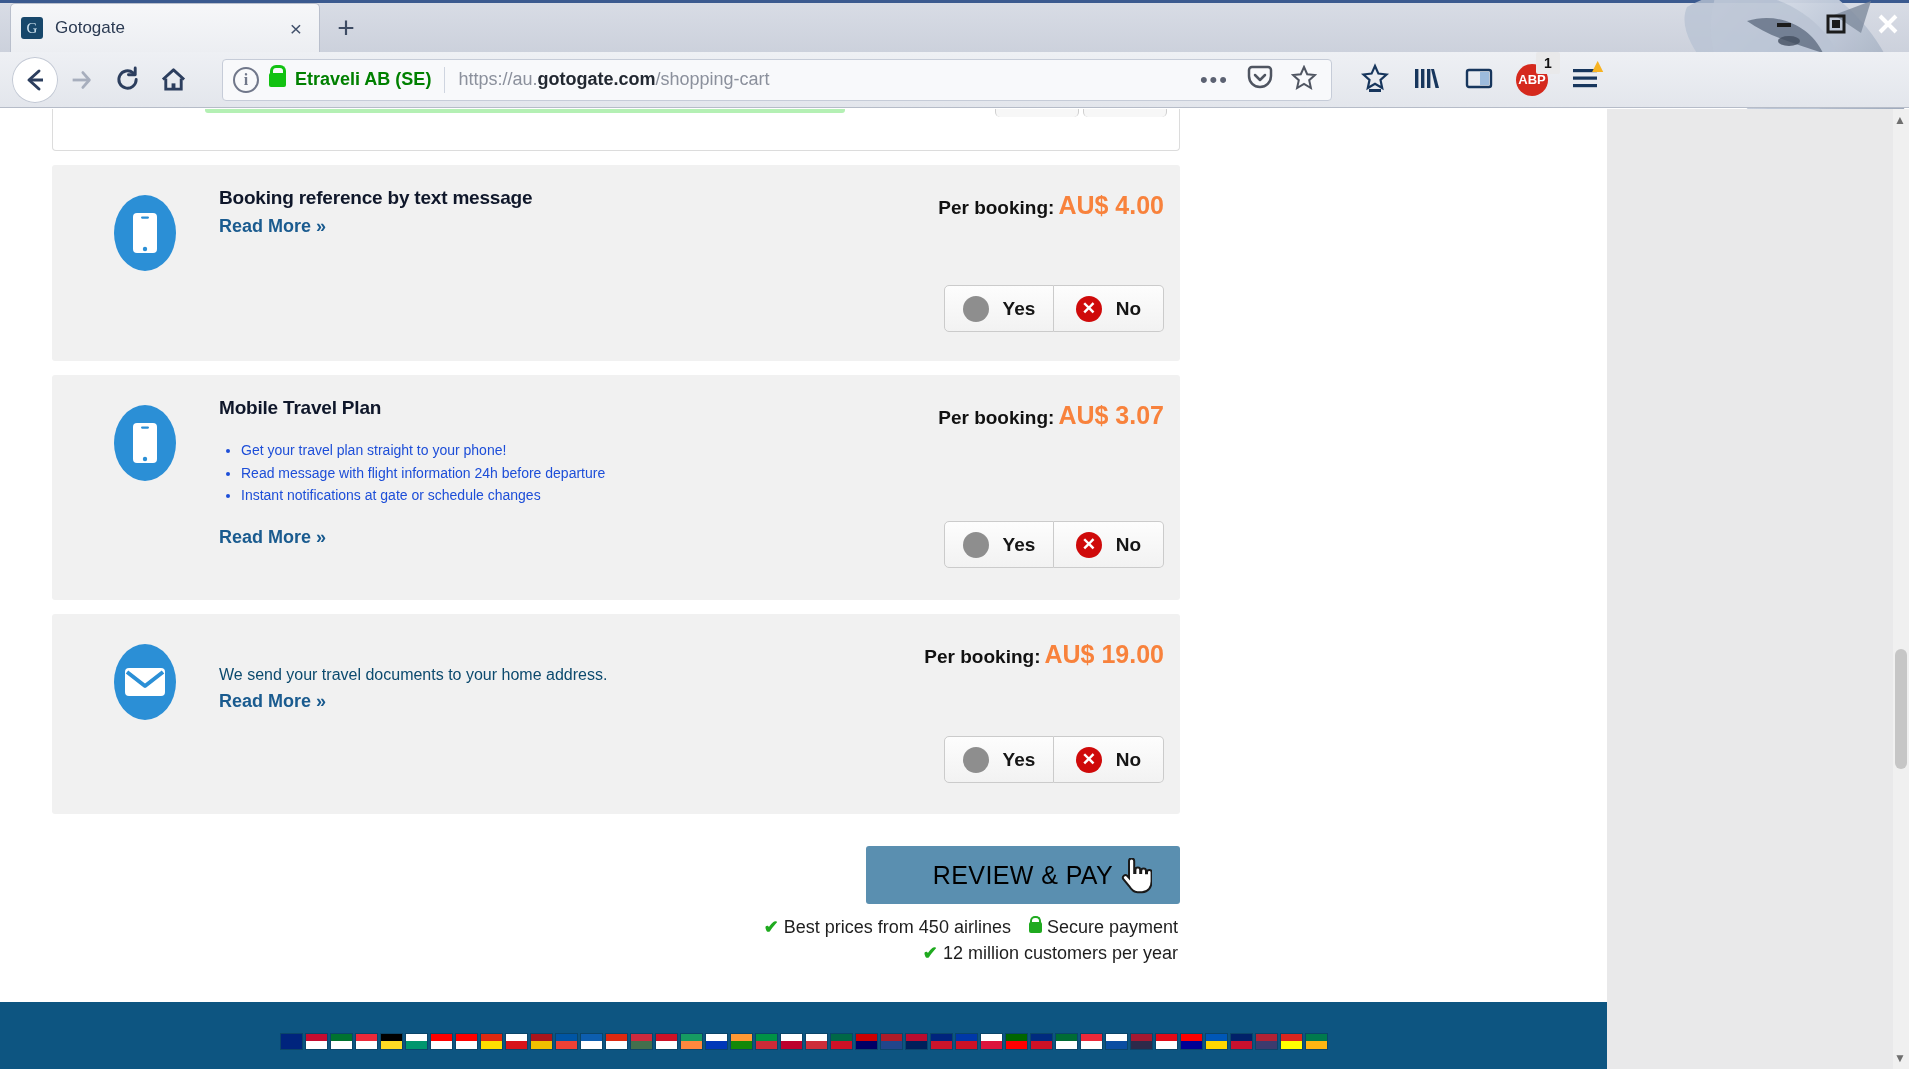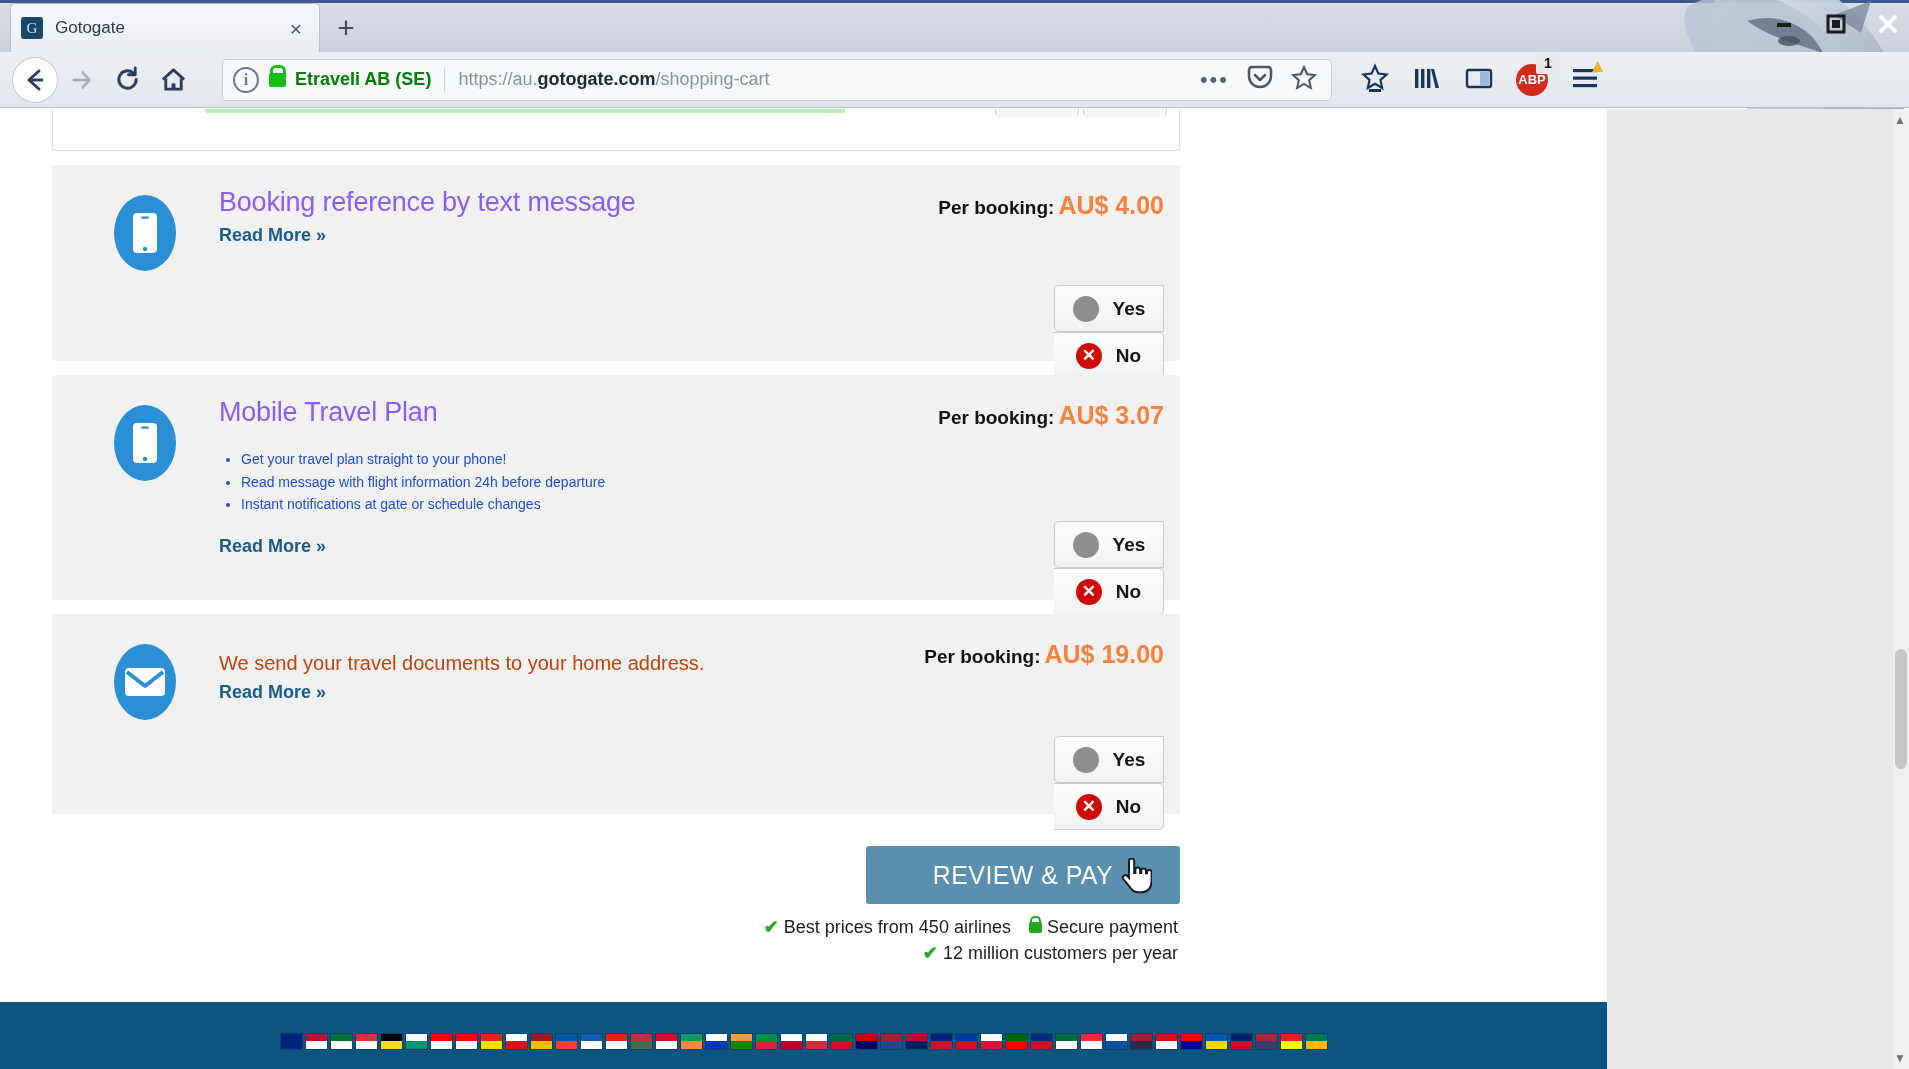--- a/index.html
+++ b/index.html
@@ -139,56 +139,56 @@
     margin: 14px 0 0 52px; width: 1128px;
     background: #f1f1f1; border-radius: 3px;
     position: relative; padding: 22px 0 18px 0;
   }
   .opt-icon {
     position:absolute; left: 62px; top: 30px;
     width: 62px; height: 76px; border-radius: 50%;
     background:#2b8fd6; display:flex; align-items:center; justify-content:center;
   }
   .opt-body { margin-left: 167px; padding-right: 300px; }
-  .opt-title { font-size: 27px; font-weight: normal; color:#8b5cf6; letter-spacing:-0.2px; }
-  .opt-desc { font-size: 20px; color:#c2410c; margin-top:16px; }
+  .opt-title { font-size: 19px; font-weight: bold; color:#0f172a; letter-spacing:-0.2px; }
+  .opt-desc { font-size: 16px; color:#0c4a6e; margin-top:30px; }
   .opt-list { margin: 20px 0 0 22px; }
   .opt-list li { font-size: 14px; color:#1d4ed8; line-height: 1.62; }
   .read-more {
     display:inline-block; font-size: 18px; color:#1a5b8f; font-weight: bold;
     text-decoration:none; margin-top: 7px;
   }
   .price-block {
     position:absolute; right: 16px; top: 26px;
     font-size: 19px; font-weight: bold; color:#111; white-space:nowrap;
   }
   .price-block .amount { color:#f8823c; font-size: 25px; margin-left: 4px; }
 
   .yesno {
-    position:absolute; right: 16px; display:flex;flex-direction:column;
+    position:absolute; right: 16px; display:flex;
   }
   .yn-btn {
     width: 110px; height: 47px;
     background: linear-gradient(to bottom,#fdfdfd,#f2f2f2);
     border: 1px solid #cbcbcb;
     display:flex; align-items:center; justify-content:center; gap: 14px;
     font-size: 19px; color:#151515; font-weight: 600;
   }
   .yn-btn.left { border-radius: 5px 0 0 5px; }
   .yn-btn.right { border-radius: 0 5px 5px 0; border-left:none; }
   .dot-gray { width:26px;height:26px;border-radius:50%;background:#8e8e8e;flex:0 0 auto;}
   .dot-red { width:26px;height:26px;border-radius:50%;background:#cf0a0a;flex:0 0 auto;
     display:flex;align-items:center;justify-content:center;color:#fff;font-size:17px;
     font-weight:bold; line-height:1;}
 
   
   .cta-row { margin: 32px 0 0 52px; width: 1128px; display:flex; justify-content:flex-end; }
   .cta-btn {
     width: 314px; height: 58px; background:#5a8fb0; border:none; border-radius:3px;
-    color:#ffffff; font-size: 25px; letter-spacing:0.4px;
+    color:#000000; font-size: 25px; letter-spacing:0.4px;
     display:flex; align-items:center; justify-content:center; position:relative;
     font-family:"Liberation Sans", sans-serif;
   }
   .cursor-hand { position:absolute; right: 28px; top: 12px; }
 
   .trust { margin: 12px 0 0 52px; width:1128px; text-align:right; padding-right: 2px;}
   .trust-line { font-size: 18px; color:#1e1e1e; margin-bottom: 4px; white-space:nowrap;}
   .tick { color:#1faa1f; font-weight:bold; margin-right:5px; }
   .lock-sm { display:inline-block; width:13px;height:11px;background:#1faa1f;border-radius:2px;
     position:relative; margin: 0 5px 0 18px; vertical-align: baseline;}

